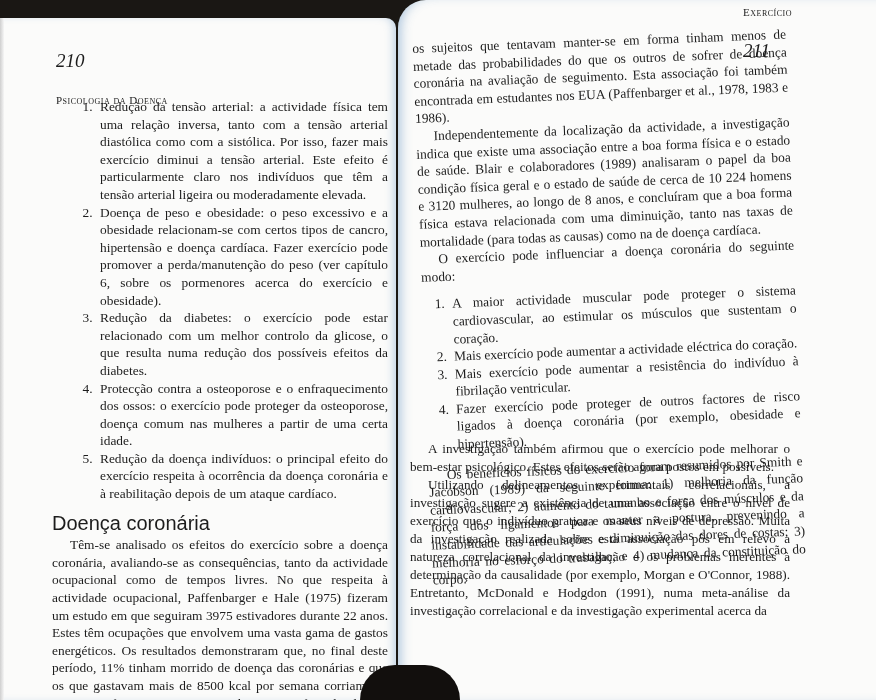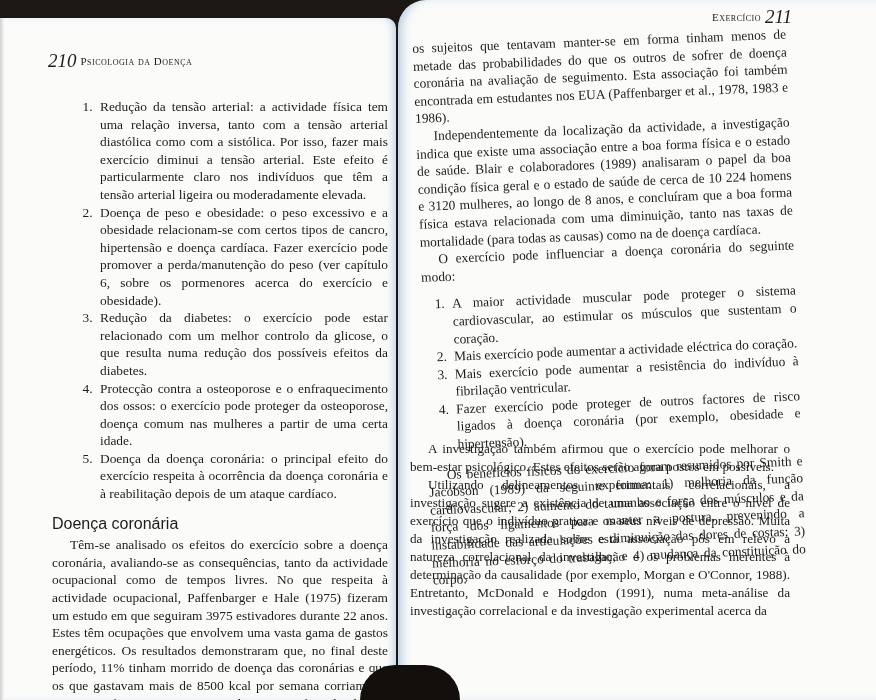--- a/index.html
+++ b/index.html
@@ -28,38 +28,38 @@
   }
   .spine-top {
     position:absolute; left:340px; top:0; width:120px; height:40px;
     background:#1a1714;
   }
   .spine-bottom {
     position:absolute; left:360px; top:665px; width:100px; height:35px;
     background:#120f0d; border-radius:40px 40px 0 0;
   }
   .running-head {
-    position:absolute; font-size:13px; display:flex; gap:4px; align-items:center;
+    position:absolute; font-size:13px; display:flex; gap:22px; align-items:flex-start;flex-direction:column;
   }
   .page-num { font-style:italic; font-size:19px; }
   .rh-title { font-variant:small-caps; letter-spacing:0.5px; font-size:11px; }
-  .left-head { left:48px; top:32px; }
+  .left-head { left:56px; top:32px; }
   .right-head { right:84px; top:6px; }
   .text-block { position:absolute; font-size:13.4px; line-height:17.6px; text-align:justify; }
   .left-text { left:52px; top:74px; width:336px; }
   .right-text { left:14px; top:40px; width:374px; transform:rotate(-2.2deg); transform-origin:0 0; }
   .right-lower { left:12px; top:440px; width:380px; font-size:13.2px; line-height:18px; }
   p { margin:0; }
   .indent { text-indent:18px; }
   ol { margin:6px 0 6px 0; padding-left:44px; }
   ol li { margin:0; padding-left:4px; }
   .italic { }
   h2.section {
     font-family:"Liberation Sans","DejaVu Sans",sans-serif; font-weight:normal;
-    font-size:16px; margin:12px 0 4px 0;
+    font-size:20px; margin:12px 0 4px 0;
   }
   h2.section-bold {
     font-family:"Liberation Sans","DejaVu Sans",sans-serif; font-weight:bold;
     font-size:14px; margin:0 0 18px 0;
   }
   h3.subsection {
     font-family:"Liberation Sans","DejaVu Sans",sans-serif; font-weight:bold;
     font-size:11.5px; margin:22px 0 10px 0;
   }
   .right-list { padding-left:26px; margin:10px 0 12px 0; }
@@ -74,21 +74,21 @@
     <span class="page-num">210</span>
     <span class="rh-title">Psicologia da Doença</span>
   </div>
 
   <div class="text-block left-text">
     <ol>
       <li><span class="italic">Redução da tensão arterial</span><span>: a actividade física tem uma relação inversa, tanto com a tensão arterial diastólica como com a sistólica. Por isso, fazer mais exercício diminui a tensão arterial. Este efeito é particularmente claro nos indivíduos que têm a tensão arterial ligeira ou moderadamente elevada.</span></li>
       <li><span class="italic">Doença de peso e obesidade</span><span>: o peso excessivo e a obesidade relacionam-se com certos tipos de cancro, hipertensão e doença cardíaca. Fazer exercício pode promover a perda/manutenção do peso (ver capítulo 6, sobre os pormenores acerca do exercício e obesidade).</span></li>
       <li><span class="italic">Redução da diabetes</span><span>: o exercício pode estar relacionado com um melhor controlo da glicose, o que resulta numa redução dos possíveis efeitos da diabetes.</span></li>
       <li><span class="italic">Protecção contra a osteoporose e o enfraquecimento dos ossos</span><span>: o exercício pode proteger da osteoporose, doença comum nas mulheres a partir de uma certa idade.</span></li>
-      <li><span class="italic">Doença da doença coronária</span><span>: o principal efeito do exercício respeita à ocorrência da doença coronária e à reabilitação depois de um ataque cardíaco.</span></li>
+      <li><span class="italic">Redução da doença indivíduos</span><span>: o principal efeito do exercício respeita à ocorrência da doença coronária e à reabilitação depois de um ataque cardíaco.</span></li>
     </ol>
     <h2 class="section">Doença coronária</h2>
     <p class="indent"><span>Têm-se analisado os efeitos do exercício sobre a doença coronária, avaliando-se as consequências, tanto da actividade ocupacional como de tempos livres. No que respeita à </span><span class="italic">actividade ocupacional</span><span>, Paffenbarger e Hale (1975) fizeram um estudo em que seguiram 3975 estivadores durante 22 anos. Estes têm ocupações que envolvem uma vasta gama de gastos energéticos. Os resultados demonstraram que, no final deste período, 11% tinham morrido de doença das coronárias e que os que gastavam mais de 8500 kcal por semana corriam um risco significativamente menor de vir a sofrer da doença coronária do que aqueles cujos empregos requeriam menor gasto. Esta diferença manteve-se quando foram controlados outros factores como o consumo de tabaco e a tensão arterial. Esta relação entre actividade ocupacional e doença coronária também ficou demonstrada em amostras de mulheres e homens (Salonen </span></p>
 
   </div>
 </div>
 
 <div class="page page-right">
   <div class="running-head right-head">
     <span class="rh-title">Exercício</span>

